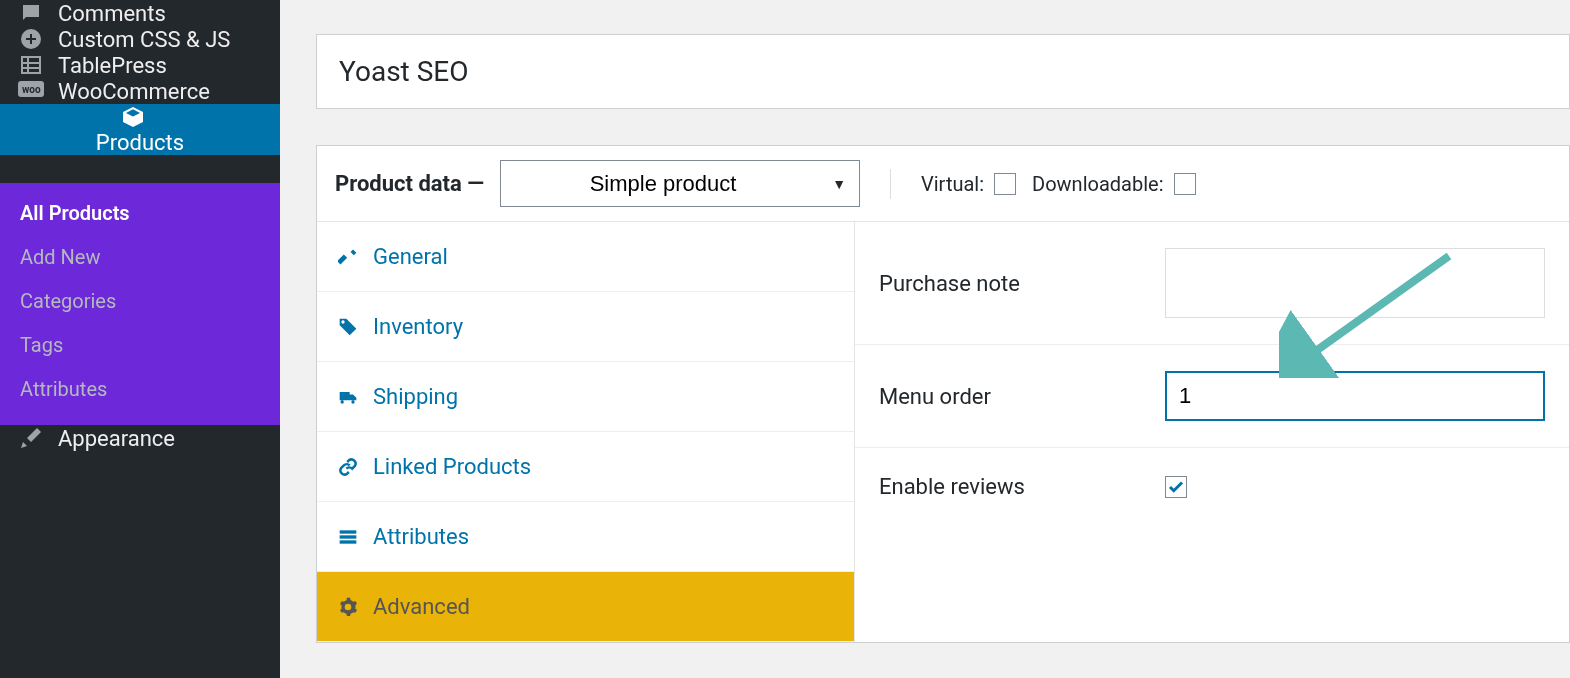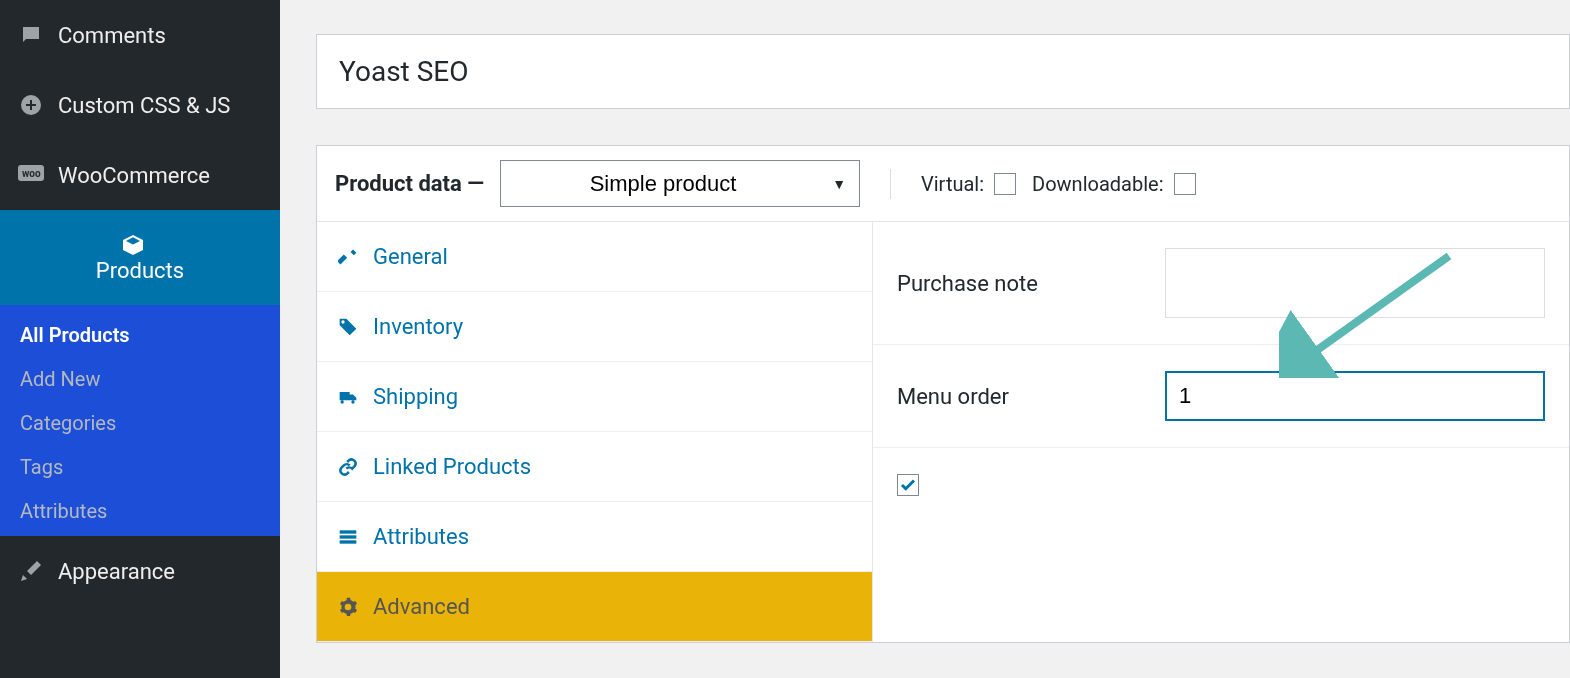--- a/index.html
+++ b/index.html
@@ -13,21 +13,21 @@
 }
 .sidebar {
   width: 280px;
   background: #23282d;
   color: #eee;
   flex-shrink: 0;
 }
 .sidebar-item {
   display: flex;
   align-items: center;
-  padding: 22px 18px;
+  padding: 0 18px;
   color: #eee;
   font-size: 22px;
   cursor: pointer;
   position: relative;
 }
 .sidebar-item .icon {
   width: 26px;
   height: 26px;
   margin-right: 14px;
   display: inline-flex;
@@ -45,22 +45,23 @@
   content: "";
   position: absolute;
   right: -10px;
   top: 50%;
   transform: translateY(-50%);
   border-top: 10px solid transparent;
   border-bottom: 10px solid transparent;
   border-right: 10px solid #f1f1f1;
 }
 .submenu {
-  background: #1d4ed8;
-  padding: 8px 0 3px;
+  background: #6d28d9;
+  padding: 8px 0 14px;
+  margin-top: 28px;
 }
 .submenu-item {
   padding: 10px 20px;
   color: #b4b9be;
   font-size: 20px;
   cursor: pointer;
 }
 .submenu-item.current { color: #fff; font-weight: 600; }
 .main {
   flex: 1;
@@ -160,21 +161,21 @@
 .pd-content {
   flex: 1;
   padding: 0;
   position: relative;
 }
 .field-row {
   display: flex;
   align-items: center;
   padding: 26px 24px;
   border-bottom: 1px solid #eee;
-  gap: 38px;
+  gap: 56px;
 }
 .field-label {
   font-size: 22px;
   color: #23282d;
   width: 230px;
 }
 .field-textarea {
   flex: 1;
   min-height: 70px;
   border: 1px solid #ddd;
@@ -208,20 +209,29 @@
     <span>Comments</span>
   </div>
   <div class="sidebar-item">
     <span class="icon">
       <svg width="24" height="24" viewBox="0 0 24 24" fill="currentColor">
           <circle cx="12" cy="12" r="10"></circle>
           <path d="M12 7v10M7 12h10" stroke="#23282d" stroke-width="2"></path>
         </svg>
     </span>
     <span>Custom CSS &amp; JS</span>
+  </div>
+  <div class="sidebar-item">
+    <span class="icon">
+      <svg width="24" height="24" viewBox="0 0 24 24" fill="none" stroke="currentColor" stroke-width="2">
+          <rect x="3" y="4" width="18" height="16"></rect>
+          <path d="M3 10h18M3 15h18M9 4v16"></path>
+        </svg>
+    </span>
+    <span>TablePress</span>
   </div>
   <div class="sidebar-item">
     <span class="icon">
       <svg width="26" height="20" viewBox="0 0 26 20">
           <rect width="26" height="16" rx="3" fill="#9ea3a8"></rect>
           <text x="4" y="12" font-size="10" fill="#23282d" font-weight="bold">woo</text>
         </svg>
     </span>
     <span>WooCommerce</span>
   </div>
@@ -332,20 +342,21 @@
       <div class="pd-content">
         <div class="field-row">
           <span class="field-label">Purchase note</span>
           <div class="field-textarea"></div>
         </div>
         <div class="field-row">
           <span class="field-label">Menu order</span>
           <input class="field-input" type="text" value="1" style="">
         </div>
         <div class="field-row" style="border-bottom:none">
+          <span class="field-label">Enable reviews</span>
           <span class="checkbox-checked">
             <svg width="18" height="18" viewBox="0 0 24 24" fill="none" stroke-width="4">
                 <path d="M4 12l5 5L20 6"></path>
               </svg>
           </span>
         </div>
 
         <svg class="arrow-annot" width="180" height="130" viewBox="0 0 180 130">
           <defs>
             <marker id="ah" markerWidth="12" markerHeight="12" refX="3" refY="6" orient="auto">

